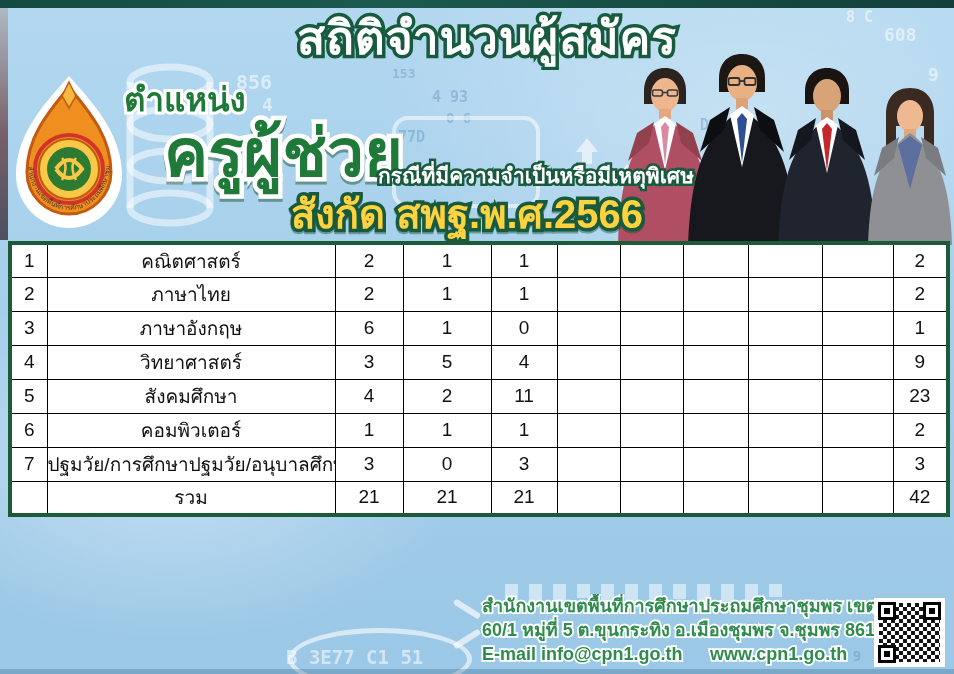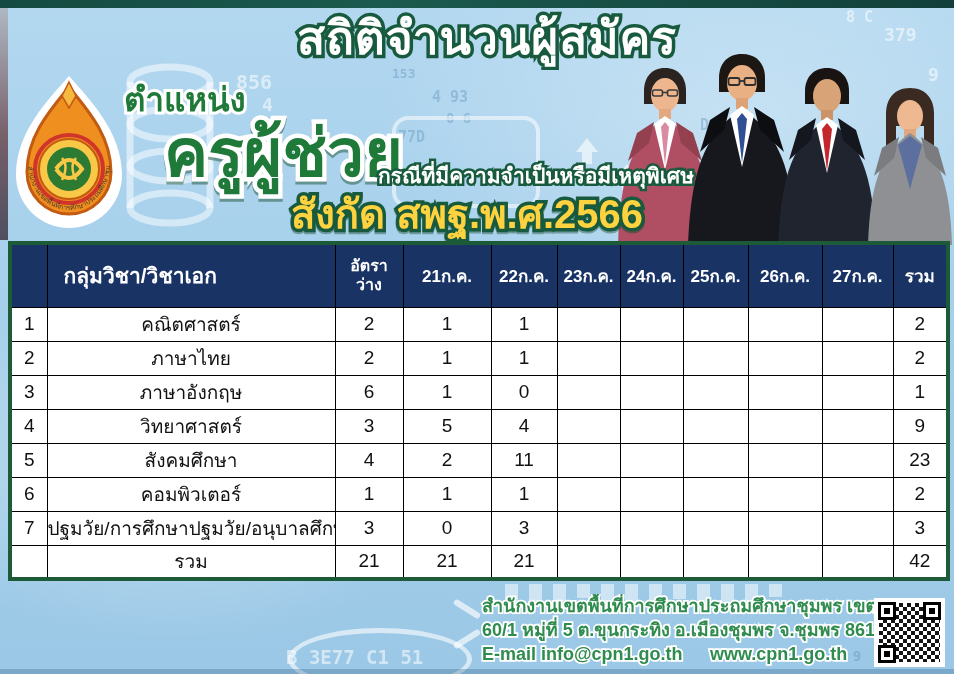--- a/index.html
+++ b/index.html
@@ -78,21 +78,21 @@
 
   <div class="glyphs">
     <span style="left:236px;top:70px;font-size:20px;">856</span>
     <span style="left:262px;top:94px;font-size:18px;">4</span>
     <span class="b" style="left:392px;top:66px;font-size:13px;">153</span>
     <span class="b" style="left:432px;top:88px;font-size:15px;">4 93</span>
     <span class="b" style="left:446px;top:110px;font-size:14px;">0 6</span>
     <span class="b" style="left:398px;top:128px;font-size:15px;">77D</span>
     <span class="b" style="left:700px;top:116px;font-size:15px;">D 29</span>
     <span class="b" style="left:706px;top:142px;font-size:14px;">C3 F</span>
-    <span style="left:884px;top:24px;font-size:18px;">379</span>
+    <span style="left:884px;top:24px;font-size:18px;">608</span>
     <span style="left:846px;top:8px;font-size:15px;">8 C</span>
     <span class="b" style="left:878px;top:162px;font-size:15px;">0 D</span>
     <span style="left:928px;top:64px;font-size:18px;">9</span>
     <span style="left:286px;top:646px;font-size:19px;">B 3E77 C1 51</span>
     <span class="b" style="left:836px;top:648px;font-size:14px;">6 9</span>
     <span class="b" style="left:560px;top:24px;font-size:18px;">5 3</span>
   </div>
 
   <div class="shape flow-rect"></div>
   <div class="shape ellipse-bl"></div>
@@ -219,36 +219,20 @@
       <col style="width:88px;">
         <col style="width:66px;">
         <col style="width:63px;">
       <col style="width:63px;">
         <col style="width:65px;">
         <col style="width:74px;">
       <col style="width:71px;">
         <col style="width:55px;">
     </colgroup>
     <tbody>
-        <tr>
-      <th class="h-no"></th>
-      <th class="h-sub">กลุ่มวิชา/วิชาเอก</th>
-      <th class="h-vac">
-        <div>อัตรา</div>
-        <div>ว่าง</div>
-      </th>
-      <th class="h-day">21ก.ค.</th>
-      <th class="h-day">22ก.ค.</th>
-      <th class="h-day">23ก.ค.</th>
-      <th class="h-day">24ก.ค.</th>
-      <th class="h-day">25ก.ค.</th>
-      <th class="h-day">26ก.ค.</th>
-      <th class="h-day">27ก.ค.</th>
-      <th class="h-tot">รวม</th>
-    </tr>
     <tr>
       <td class="c-no">1</td>
       <td class="c-sub">คณิตศาสตร์</td>
       <td class="c-vac">2</td>
       <td class="c-day dc0">1</td>
       <td class="c-day dc1">1</td>
       <td class="c-day dc2"></td>
       <td class="c-day dc3"></td>
       <td class="c-day dc4"></td>
       <td class="c-day dc5"></td>

